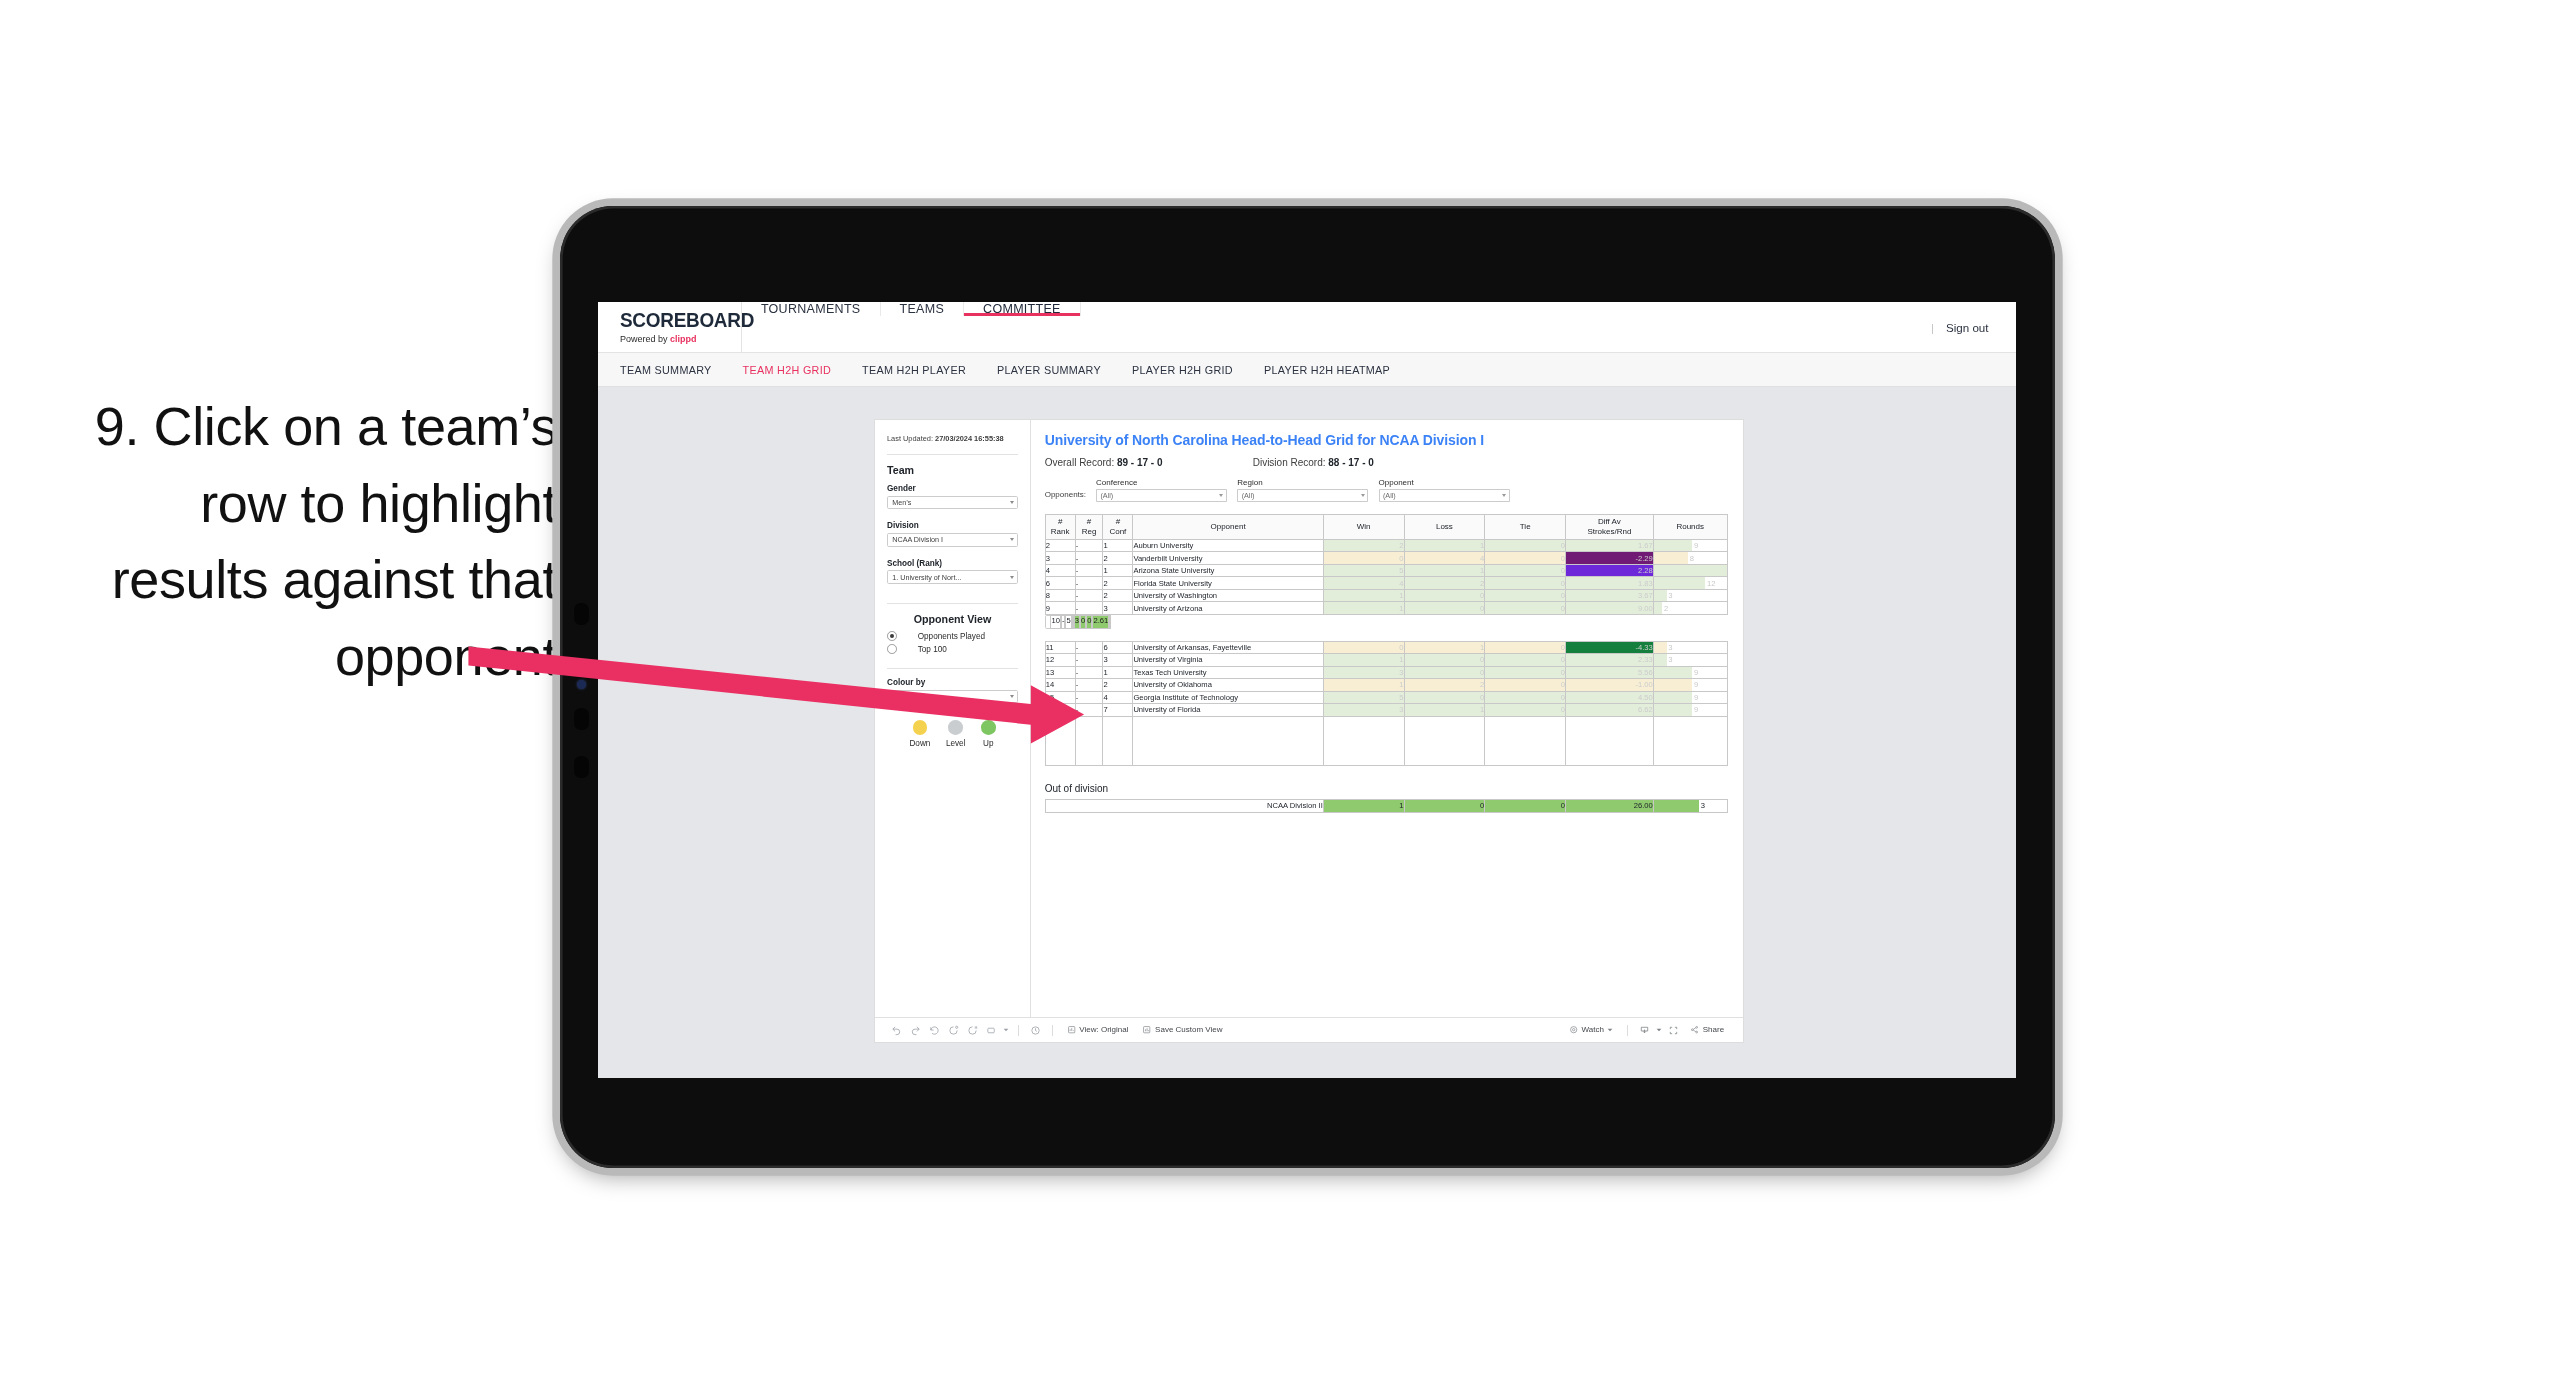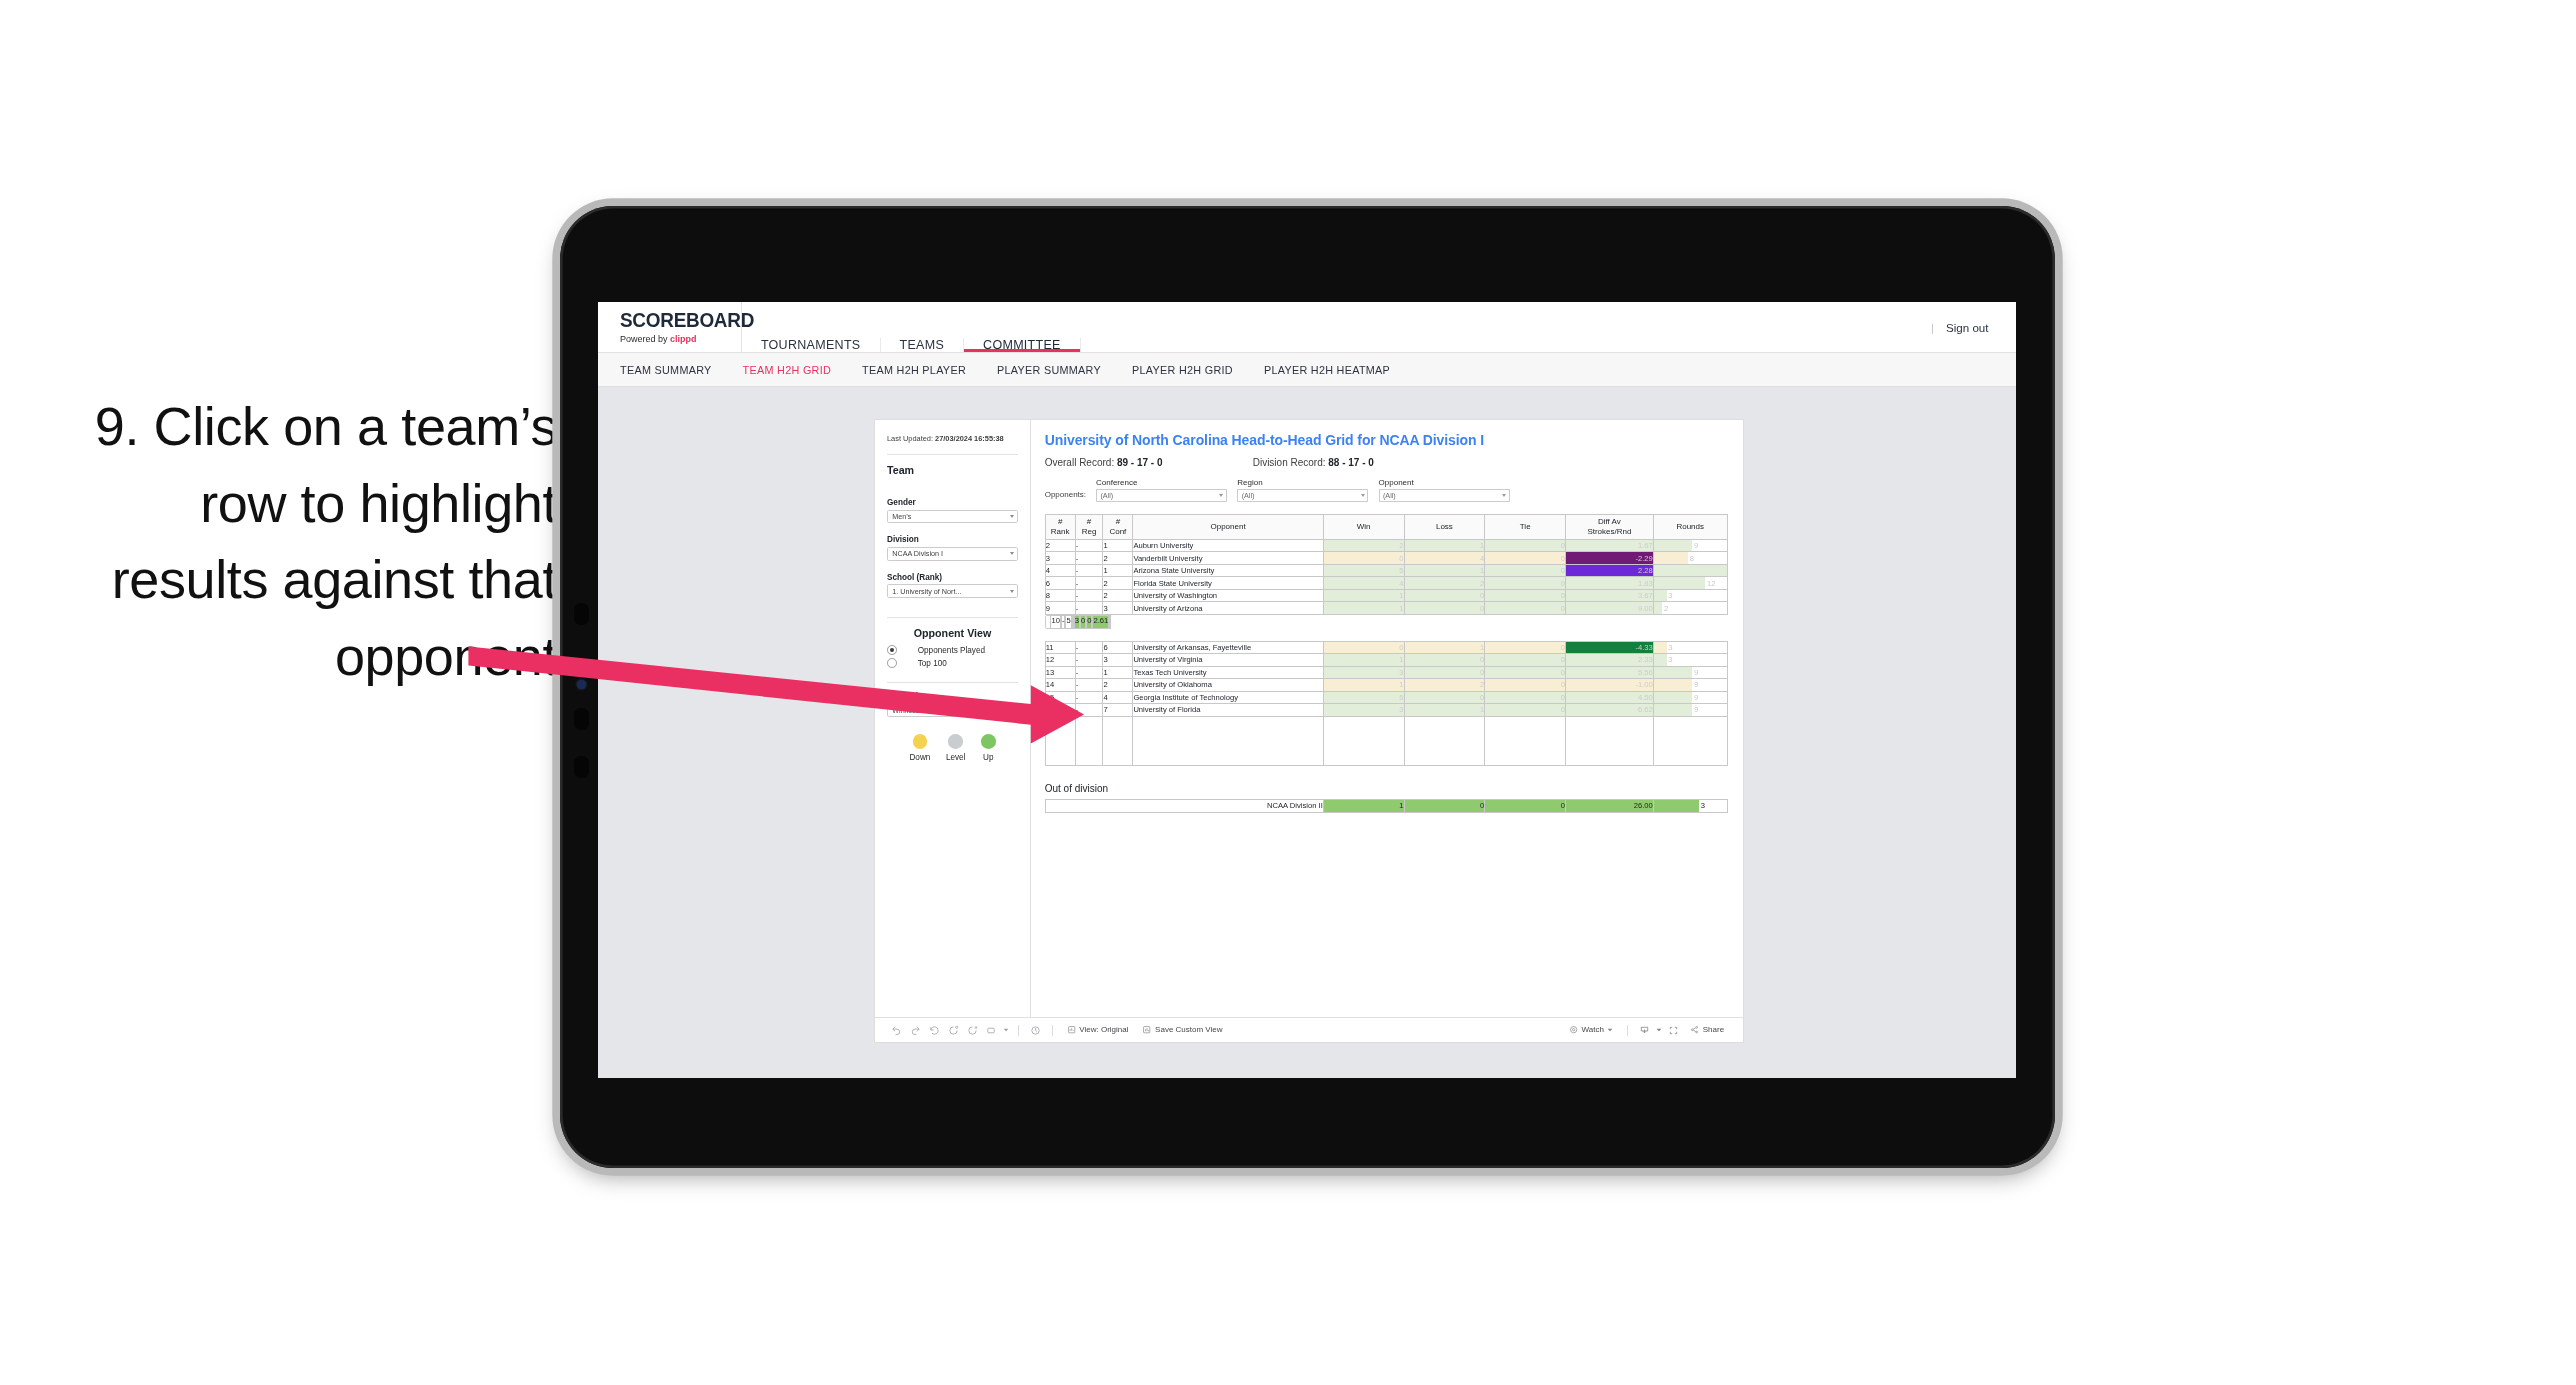--- a/index.html
+++ b/index.html
@@ -67,21 +67,21 @@
   }
   .logo-main{
     font-family:"Liberation Sans", sans-serif;
     font-weight:700;font-size:20.6px;letter-spacing:-0.3px;
     color:#1e2a3a;line-height:1;
     transform:scaleX(.92);transform-origin:left center;
   }
   .logo-sub{font-size:9px;color:#2b2b2b;margin-top:2.6px;white-space:nowrap;}
   .logo-sub b{color:#e8315f;font-weight:700;}
   .nav-sep{width:0.9px;background:#e3e3e3;}
-  .topnav{display:flex;align-items:flex-end;}
+  .topnav{display:flex;align-items:flex-start;}
   .topnav a{
     display:flex;align-items:center;padding:0 19px;
     font-size:12.5px;color:#2b3240;text-decoration:none;
     letter-spacing:0.3px;position:relative;
     border-right:0.9px solid #e9e9e9;
   }
   .topnav a.active{color:#20293a;}
   .topnav a.active:after{
     content:"";position:absolute;left:0;right:0;bottom:0;height:2.6px;background:#e8315f;
   }
@@ -116,21 +116,21 @@
   .viz-main{flex:1;display:flex;min-height:0;}
 
   
   .side{
     width:156px;border-right:0.9px solid #e0e0e0;
     padding:13.7px 12px 0 12px;box-sizing:border-box;background:#fff;
   }
   .updated{font-size:7.4px;color:#3d3d3d;line-height:1.45;}
   .updated b{font-weight:700;}
   .hr{height:0.9px;background:#e2e2e2;margin:9.4px 0 9.4px 0;}
-  .sec-title{font-size:10.7px;font-weight:700;color:#20252c;margin-bottom:22px;}
+  .sec-title{font-size:10.7px;font-weight:700;color:#20252c;margin-bottom:8px;}
   .fld-label{font-size:8.2px;font-weight:700;color:#20252c;margin-bottom:2.6px;}
   .sel{
     height:13.7px;border:0.9px solid #ccc;border-radius:1.7px;background:#fff;
     display:flex;align-items:center;justify-content:space-between;
     padding:0 3.4px 0 4.3px;font-size:7.2px;color:#3d3d3d;margin-bottom:12px;
     box-sizing:border-box;
   }
   .caret{
     width:0;height:0;border-left:2.7px solid transparent;border-right:2.7px solid transparent;
     border-top:3.4px solid #8b8b8b;

